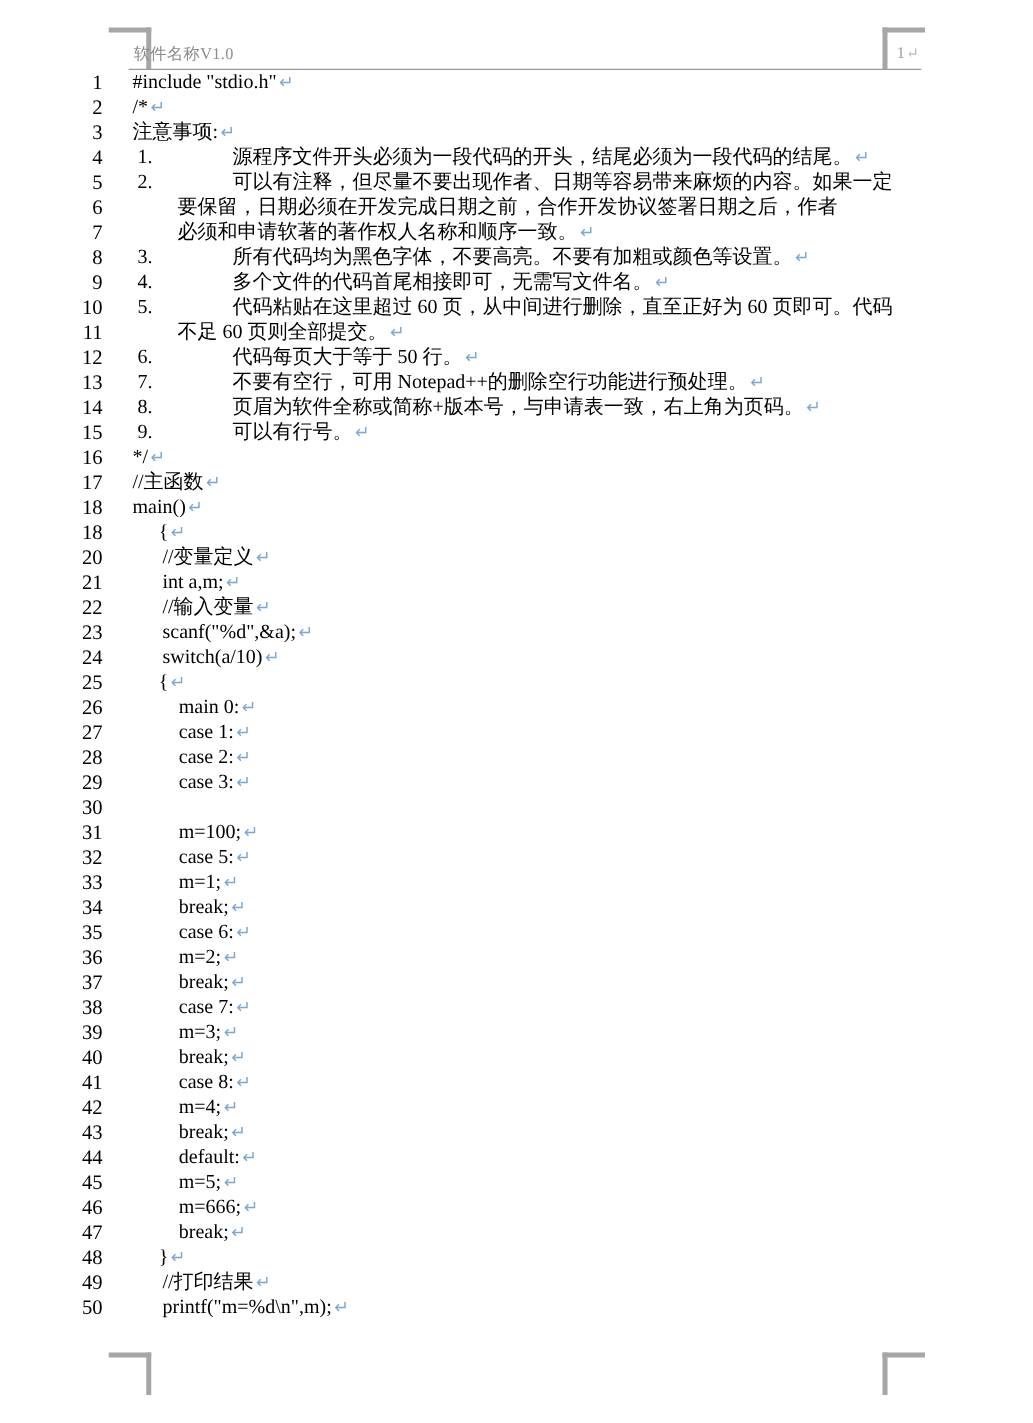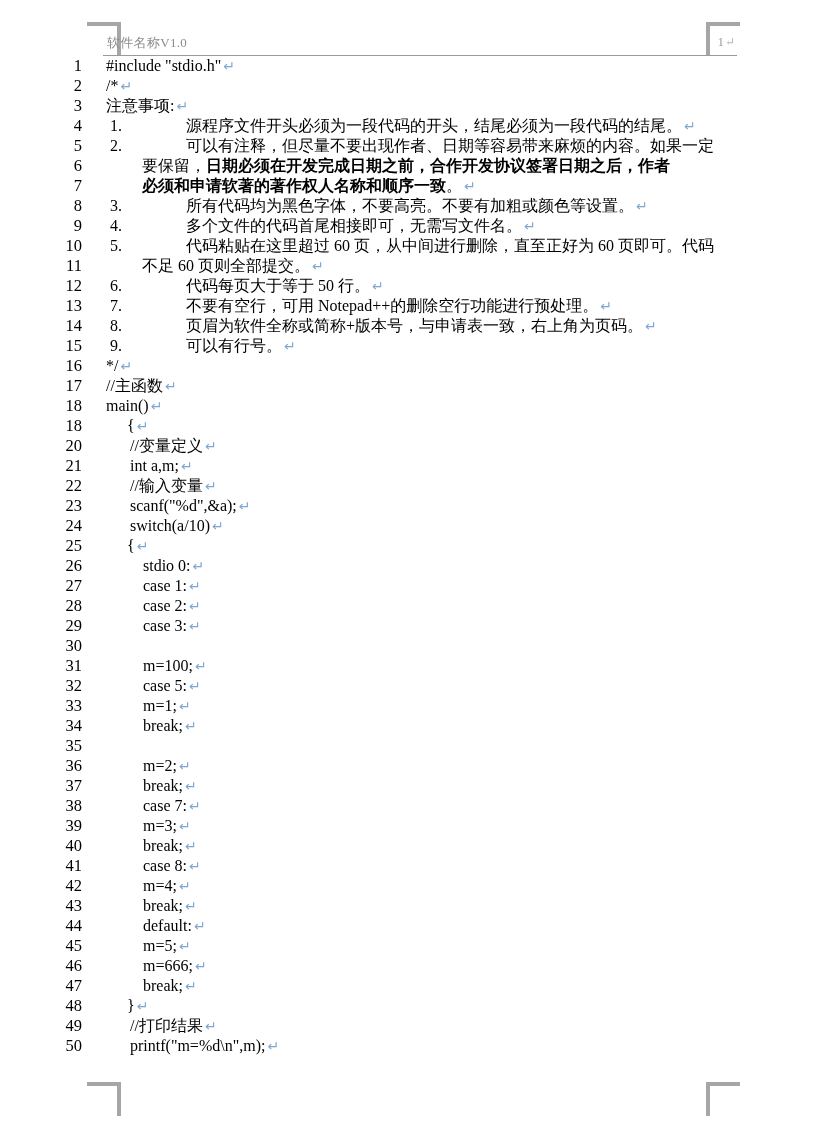--- a/index.html
+++ b/index.html
@@ -136,21 +136,21 @@
     right: 0;
     font-size: 16px;
     margin-left: 44px;
   }
   .note-cont {
     position: absolute;
     left: 36px;
     right: 0;
     font-size: 16px;
   }
-  .bold { font-weight: bold; }
+  .bold { font-weight: normal; }
 
   
   .ind0 { padding-left: 0; }
   .ind1 { padding-left: 21px; }
   .ind2 { padding-left: 24px; }
   .ind3 { padding-left: 37px; }
 </style>
 </head>
 <body>
 
@@ -297,21 +297,21 @@
       <div class="row">
         <div class="lineno">24</div>
         <div class="content"><span class="ind2">switch(a/10)</span><span class="pm">↵</span></div>
       </div>
       <div class="row">
         <div class="lineno">25</div>
         <div class="content"><span class="ind1">{</span><span class="pm">↵</span></div>
       </div>
       <div class="row">
         <div class="lineno">26</div>
-        <div class="content"><span class="ind3">stdio 0:</span><span class="pm">↵</span></div>
+        <div class="content"><span class="ind3">main 0:</span><span class="pm">↵</span></div>
       </div>
       <div class="row">
         <div class="lineno">27</div>
         <div class="content"><span class="ind3">case 1:</span><span class="pm">↵</span></div>
       </div>
       <div class="row">
         <div class="lineno">28</div>
         <div class="content"><span class="ind3">case 2:</span><span class="pm">↵</span></div>
       </div>
       <div class="row">
@@ -332,20 +332,21 @@
       <div class="row">
         <div class="lineno">33</div>
         <div class="content"><span class="ind3">m=1;</span><span class="pm">↵</span></div>
       </div>
       <div class="row">
         <div class="lineno">34</div>
         <div class="content"><span class="ind3">break;</span><span class="pm">↵</span></div>
       </div>
       <div class="row">
         <div class="lineno">35</div>
+        <div class="content"><span class="ind3">case 6:</span><span class="pm">↵</span></div>
       </div>
       <div class="row">
         <div class="lineno">36</div>
         <div class="content"><span class="ind3">m=2;</span><span class="pm">↵</span></div>
       </div>
       <div class="row">
         <div class="lineno">37</div>
         <div class="content"><span class="ind3">break;</span><span class="pm">↵</span></div>
       </div>
       <div class="row">

